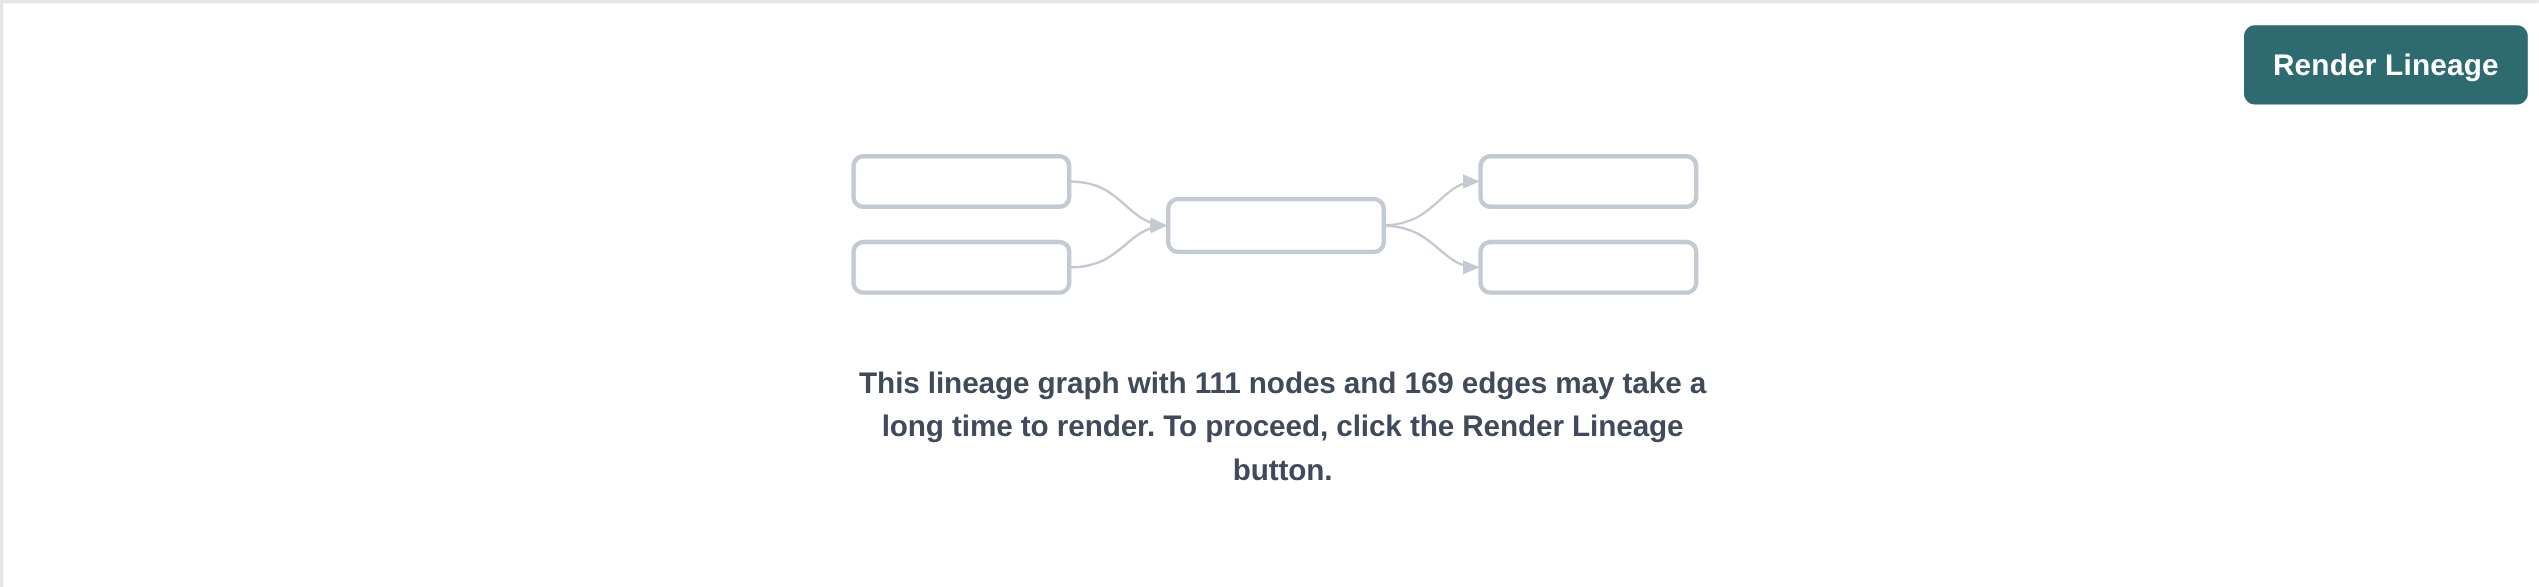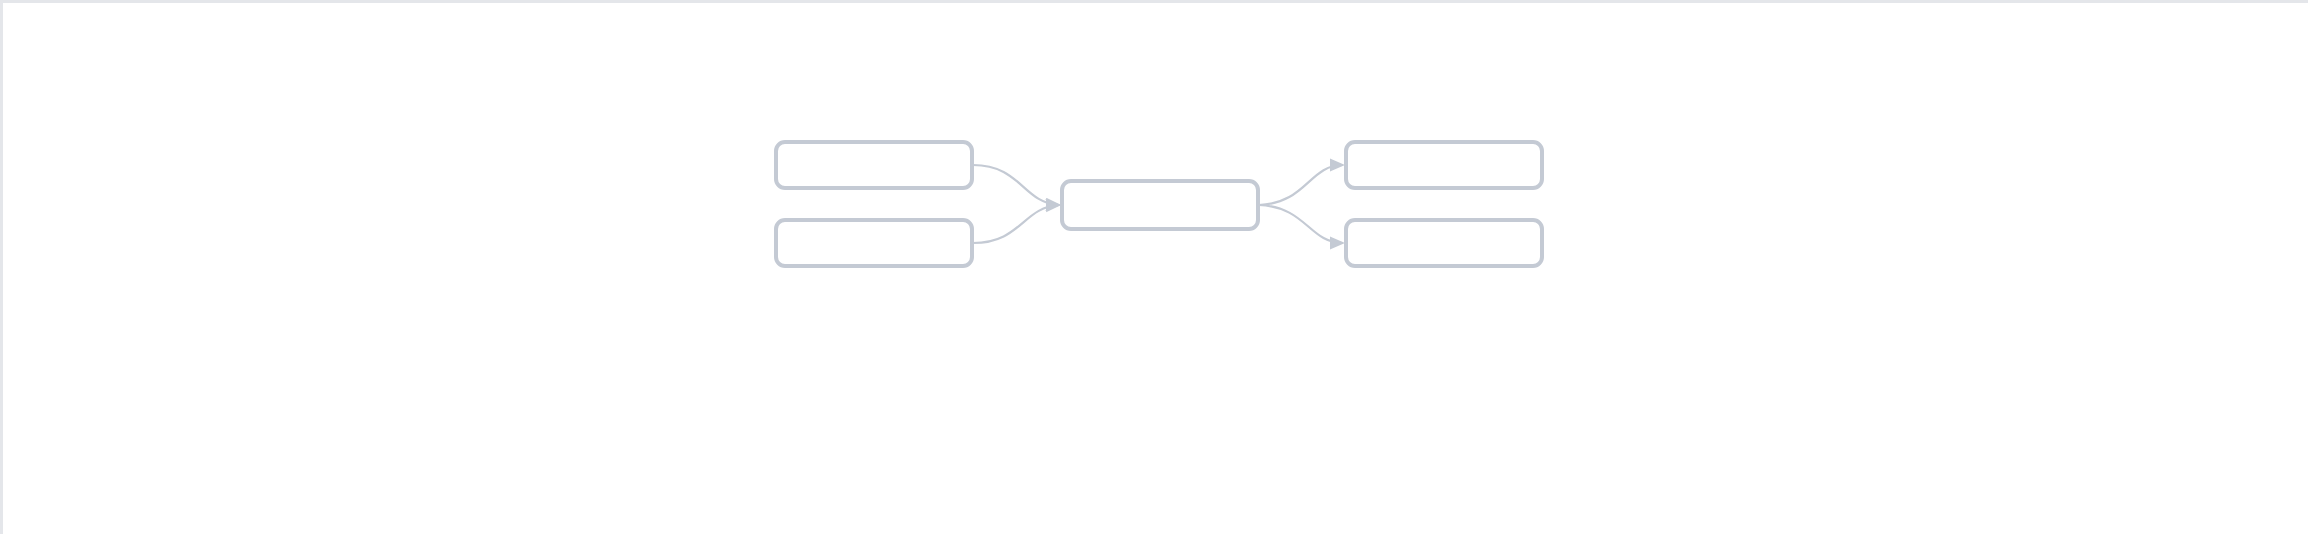--- a/index.html
+++ b/index.html
@@ -80,20 +80,21 @@
     font-weight: bold;
     line-height: 1.46;
     letter-spacing: -0.1px;
   }
 </style>
 </head>
 <body>
 
 <div class="app-frame">
 
+  <button class="render-button">Render Lineage</button>
 
   <div class="placeholder-wrap">
 
     <div class="graph-illustration">
       <svg width="790" height="145" viewBox="0 0 790 145" xmlns="http://www.w3.org/2000/svg">
         <defs>
           <marker id="arrowhead" markerWidth="7" markerHeight="7" refX="6" refY="3" orient="auto" markerUnits="strokeWidth">
             <path d="M0,0 L7,3 L0,6 z" fill="#c4cad4"></path>
           </marker>
         </defs>
@@ -105,15 +106,16 @@
         <path d="M488,72 C536,74 538,110 572,110" fill="none" stroke="#c4cad4" stroke-width="2.2" marker-end="url(#arrowhead)"></path>
 
         <rect x="5" y="9" width="196" height="46" rx="9" ry="9" fill="#ffffff" stroke="#c4cad4" stroke-width="4"></rect>
         <rect x="5" y="87" width="196" height="46" rx="9" ry="9" fill="#ffffff" stroke="#c4cad4" stroke-width="4"></rect>
         <rect x="291" y="48" width="196" height="48" rx="9" ry="9" fill="#ffffff" stroke="#c4cad4" stroke-width="4"></rect>
         <rect x="575" y="9" width="196" height="46" rx="9" ry="9" fill="#ffffff" stroke="#c4cad4" stroke-width="4"></rect>
         <rect x="575" y="87" width="196" height="46" rx="9" ry="9" fill="#ffffff" stroke="#c4cad4" stroke-width="4"></rect>
       </svg>
     </div>
 
+    <div class="message">This lineage graph with 111 nodes and 169 edges may take a long time to render. To proceed, click the Render Lineage button.</div>
 
   </div>
 </div>
 
 </body></html>

